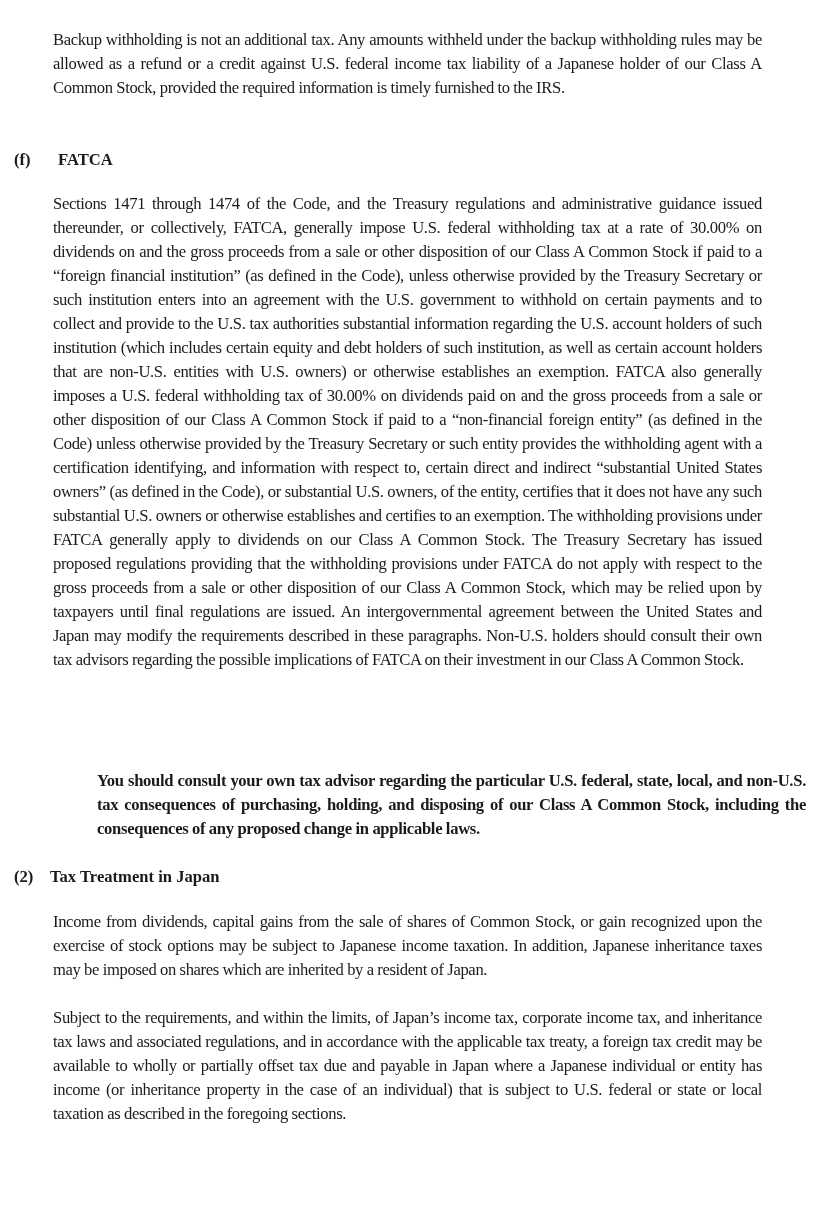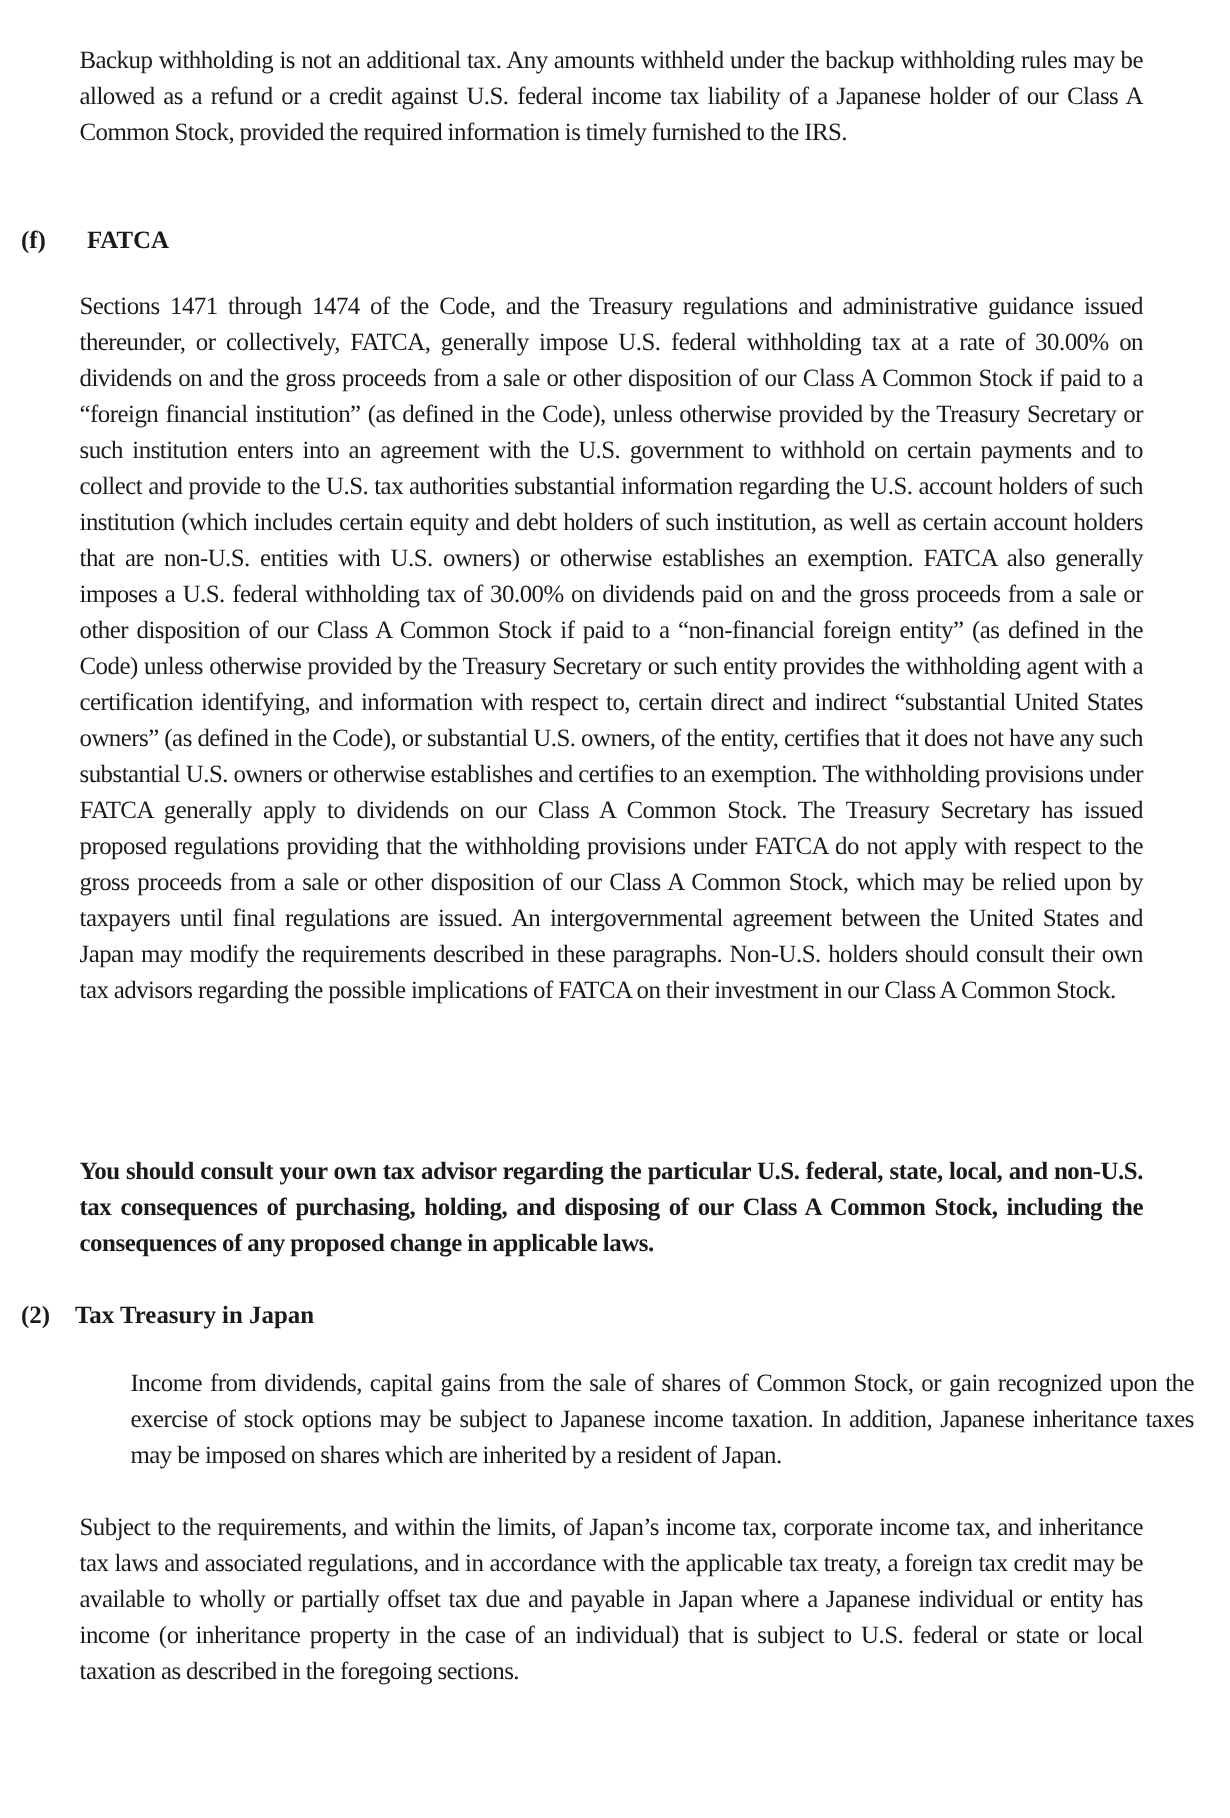--- a/index.html
+++ b/index.html
@@ -30,20 +30,21 @@
       font-size: 16.6px;
       line-height: 24px;
       text-align: justify;
       letter-spacing: -0.35px;
       word-spacing: -0.2px;
       margin: 0;
     }
     .para.bold {
       font-weight: bold;
       letter-spacing: -0.3px;
+      margin-left: 44px;
     }
     .heading {
       position: absolute;
       font-size: 16.6px;
       line-height: 24px;
       font-weight: bold;
       margin: 0;
       white-space: nowrap;
     }
     .heading .num {
@@ -67,20 +68,20 @@
     <span class="num">(f)</span>
     <span class="title" style="left:44px;text-align:right;">FATCA</span>
   </div>
 
   <p class="para" style="top:192px;">Sections 1471 through 1474 of the Code, and the Treasury regulations and administrative guidance issued thereunder, or collectively, FATCA, generally impose U.S. federal withholding tax at a rate of 30.00% on dividends on and the gross proceeds from a sale or other disposition of our Class A Common Stock if paid to a “foreign financial institution” (as defined in the Code), unless otherwise provided by the Treasury Secretary or such institution enters into an agreement with the U.S. government to withhold on certain payments and to collect and provide to the U.S. tax authorities substantial information regarding the U.S. account holders of such institution (which includes certain equity and debt holders of such institution, as well as certain account holders that are non-U.S. entities with U.S. owners) or otherwise establishes an exemption. FATCA also generally imposes a U.S. federal withholding tax of 30.00% on dividends paid on and the gross proceeds from a sale or other disposition of our Class A Common Stock if paid to a “non-financial foreign entity” (as defined in the Code) unless otherwise provided by the Treasury Secretary or such entity provides the withholding agent with a certification identifying, and information with respect to, certain direct and indirect “substantial United States owners” (as defined in the Code), or substantial U.S. owners, of the entity, certifies that it does not have any such substantial U.S. owners or otherwise establishes and certifies to an exemption. The withholding provisions under FATCA generally apply to dividends on our Class A Common Stock. The Treasury Secretary has issued proposed regulations providing that the withholding provisions under FATCA do not apply with respect to the gross proceeds from a sale or other disposition of our Class A Common Stock, which may be relied upon by taxpayers until final regulations are issued. An intergovernmental agreement between the United States and Japan may modify the requirements described in these paragraphs. Non-U.S. holders should consult their own tax advisors regarding the possible implications of FATCA on their investment in our Class A Common Stock.</p>
 
   <p class="para bold" style="top:769px;">You should consult your own tax advisor regarding the particular U.S. federal, state, local, and non-U.S. tax consequences of purchasing, holding, and disposing of our Class A Common Stock, including the consequences of any proposed change in applicable laws.</p>
 
   <div class="heading" style="left:14px; top:865px; width:300px;">
     <span class="num">(2)</span>
-    <span class="title" style="left:36px;">Tax Treasury in Japan</span>
+    <span class="title" style="left:36px;">Tax Treatment in Japan</span>
   </div>
 
-  <p class="para" style="top:910px;margin-left:34px;">Income from dividends, capital gains from the sale of shares of Common Stock, or gain recognized upon the exercise of stock options may be subject to Japanese income taxation. In addition, Japanese inheritance taxes may be imposed on shares which are inherited by a resident of Japan.</p>
+  <p class="para" style="top:910px;">Income from dividends, capital gains from the sale of shares of Common Stock, or gain recognized upon the exercise of stock options may be subject to Japanese income taxation. In addition, Japanese inheritance taxes may be imposed on shares which are inherited by a resident of Japan.</p>
 
   <p class="para" style="top:1006px;">Subject to the requirements, and within the limits, of Japan’s income tax, corporate income tax, and inheritance tax laws and associated regulations, and in accordance with the applicable tax treaty, a foreign tax credit may be available to wholly or partially offset tax due and payable in Japan where a Japanese individual or entity has income (or inheritance property in the case of an individual) that is subject to U.S. federal or state or local taxation as described in the foregoing sections.</p>
 
 </div>
 
 </body></html>

